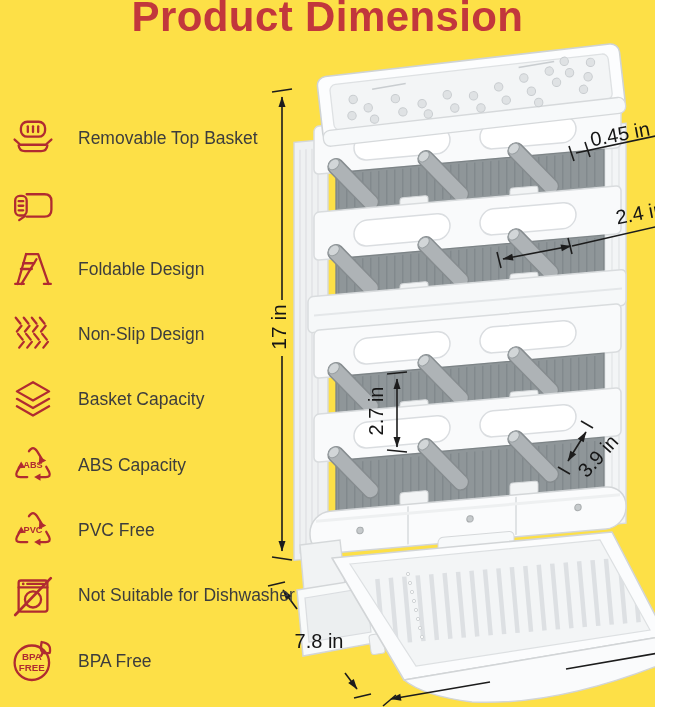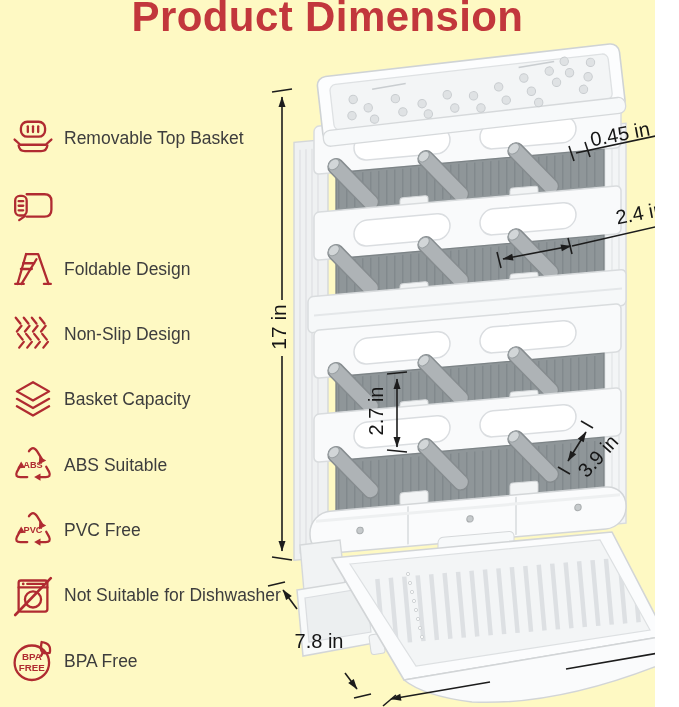--- a/index.html
+++ b/index.html
@@ -1,23 +1,23 @@
 <!DOCTYPE html>
 <html><head>
 <meta charset="utf-8">
 <style>
   html,body{margin:0;padding:0;background:#ffffff;}
-  #canvas{position:relative;width:655px;height:707px;background:#fef9c3;overflow:hidden;
+  #canvas{position:relative;width:655px;height:707px;background:#fde047;overflow:hidden;
           font-family:"Liberation Sans",sans-serif;}
   .title{position:absolute;top:-7px;left:0;width:100%;text-align:center;
          font-size:42px;font-weight:700;color:#c2373c;letter-spacing:.4px;}
   .features{position:absolute;left:10px;top:106px;}
   .feature{height:65.3px;display:flex;align-items:center;}
   .ficon{width:46px;height:46px;flex:none;}
-  .flabel{margin-left:8px;font-size:17.5px;color:#3d3d3d;white-space:nowrap;}
+  .flabel{margin-left:22px;font-size:17.5px;color:#3d3d3d;white-space:nowrap;}
   .scene{position:absolute;left:0;top:0;}
   .dim{position:absolute;width:96px;text-align:center;font-size:20px;color:#151515;
        line-height:26px;white-space:nowrap;}
   .stroke{fill:none;stroke:#b02b31;stroke-width:2;stroke-linecap:round;stroke-linejoin:round;}
   .badge{font-weight:bold;fill:#b02b31;text-anchor:middle;}
 </style>
 </head>
 <body>
 
 <div id="canvas">
@@ -353,21 +353,21 @@
         <g class="stroke" stroke-width="2.2">
           <path d="M16.5,8 Q20,2.5 23.5,8 L27.5,14.5"></path>
           <path d="M31.5,21.5 L34,26 Q36,30.5 31,30.5 H25"></path>
           <path d="M15,30.5 H9 Q4,30.5 6,26 L8.5,21.5"></path>
         </g>
         <polygon points="25.5,12.5 31.5,16 25,19.5" fill="#b02b31"></polygon>
         <polygon points="26.5,27.3 21,30.5 26.5,33.8" fill="#b02b31"></polygon>
         <polygon points="6.3,23 9.7,17 13,22.3" fill="#b02b31"></polygon>
         <text x="20" y="23" class="badge" font-size="8">ABS</text>
       </svg>
-      <span class="flabel">ABS Suitable</span>
+      <span class="flabel">ABS Capacity</span>
     </div>
 
     <div class="feature">
       <svg class="ficon" viewBox="0 0 40 40">
         <g class="stroke" stroke-width="2.2">
           <path d="M16.5,8 Q20,2.5 23.5,8 L27.5,14.5"></path>
           <path d="M31.5,21.5 L34,26 Q36,30.5 31,30.5 H25"></path>
           <path d="M15,30.5 H9 Q4,30.5 6,26 L8.5,21.5"></path>
         </g>
         <polygon points="25.5,12.5 31.5,16 25,19.5" fill="#b02b31"></polygon>

